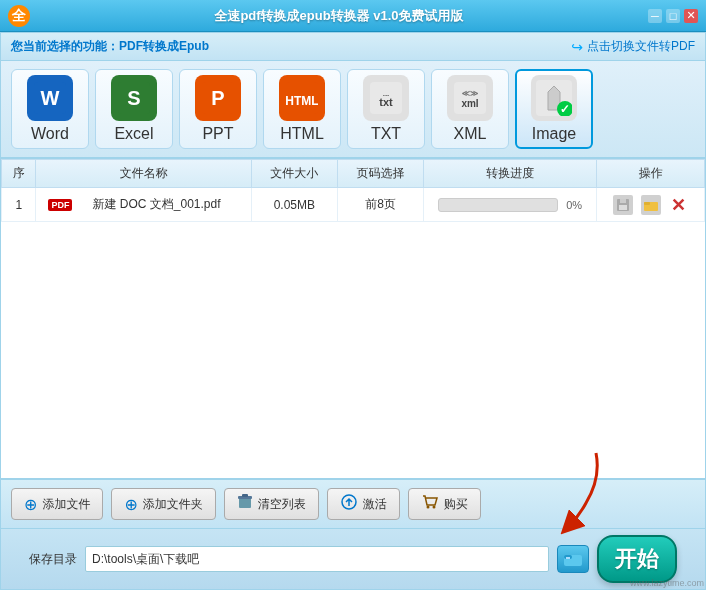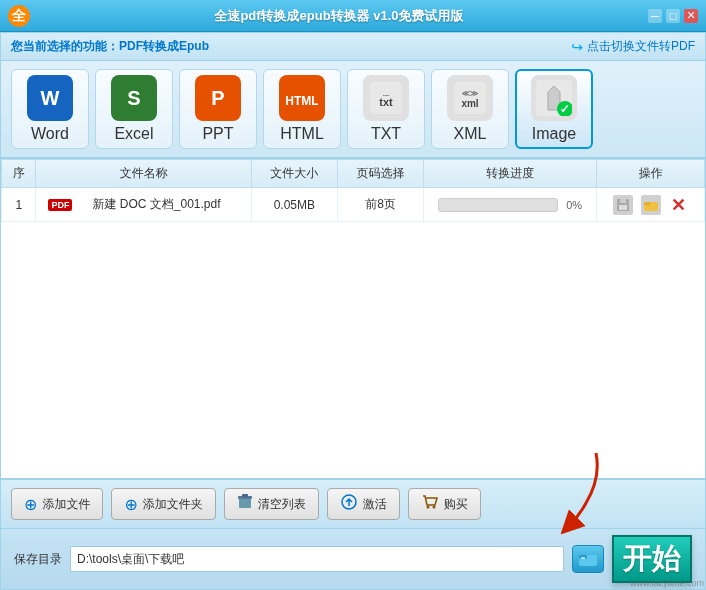--- a/index.html
+++ b/index.html
@@ -231,21 +231,21 @@
     }
     .toolbar-btn .btn-icon {
       font-size: 16px;
     }
     .toolbar-btn.buy .btn-icon { color: #885500; }
     .toolbar-btn.activate .btn-icon { color: #0077cc; }
 
     
     .save-bar {
       background: linear-gradient(180deg, #c5e4f4 0%, #b5d9ee 100%);
-      padding: 6px 13px;
+      padding: 6px 28px;
       display: flex;
       align-items: center;
       gap: 8px;
       border-top: 1px solid #9fd3ea;
     }
     .save-label {
       font-size: 12px; color: #333; white-space: nowrap;
     }
     .save-path-input {
       flex: 1;
@@ -266,23 +266,23 @@
       cursor: pointer;
       color: white;
       font-size: 16px;
     }
 
     
     .start-btn {
       width: 80px; height: 48px;
       background: linear-gradient(180deg, #22ccbb 0%, #009988 100%);
       border: 2px solid #007766;
-      border-radius: 0;
+      border-radius: 16px;
       color: white;
-      font-size: 29px;
+      font-size: 22px;
       font-weight: bold;
       cursor: pointer;
       display: flex; align-items: center; justify-content: center;
       text-shadow: 0 1px 2px rgba(0,0,0,0.3);
       box-shadow: 0 3px 6px rgba(0,0,0,0.2);
     }
 
     
     .watermark {
       position: absolute;

